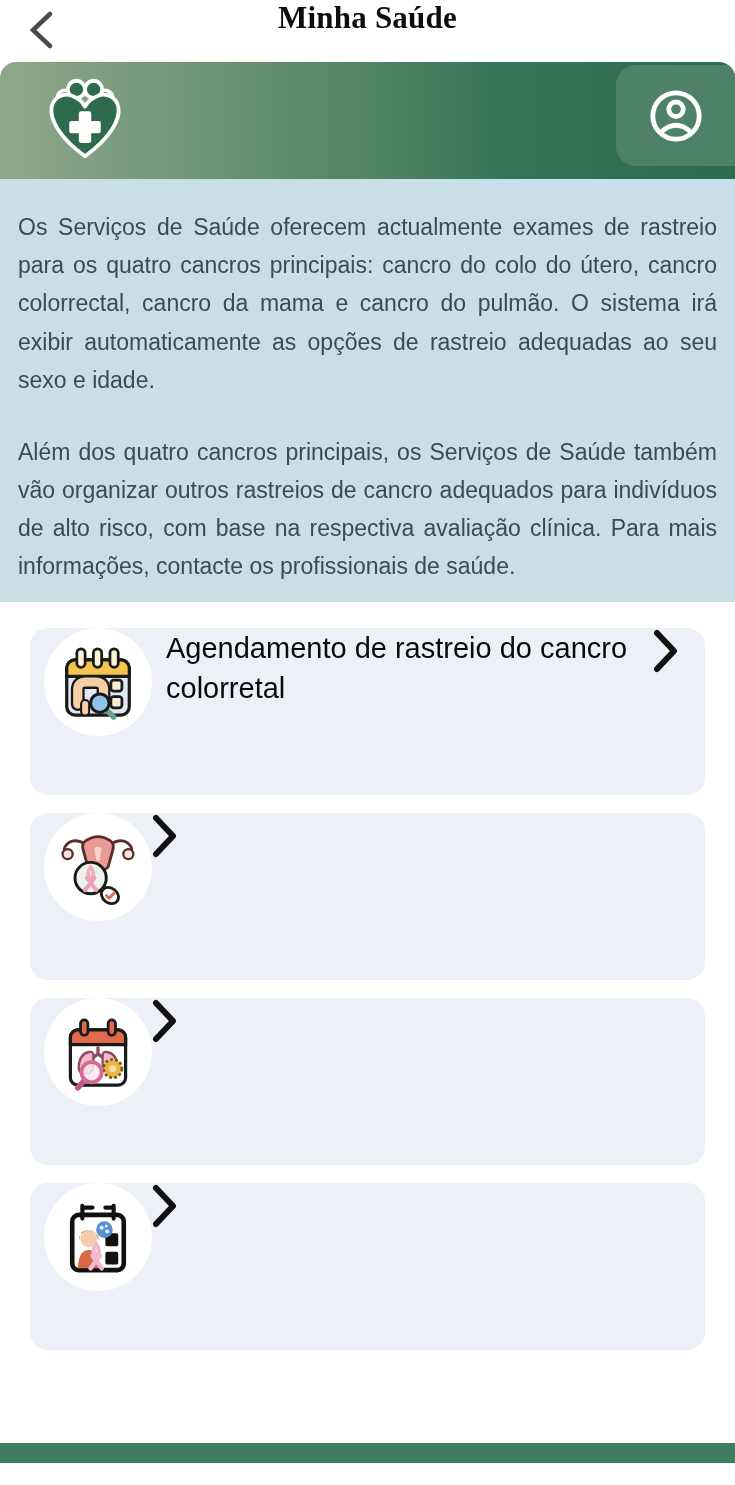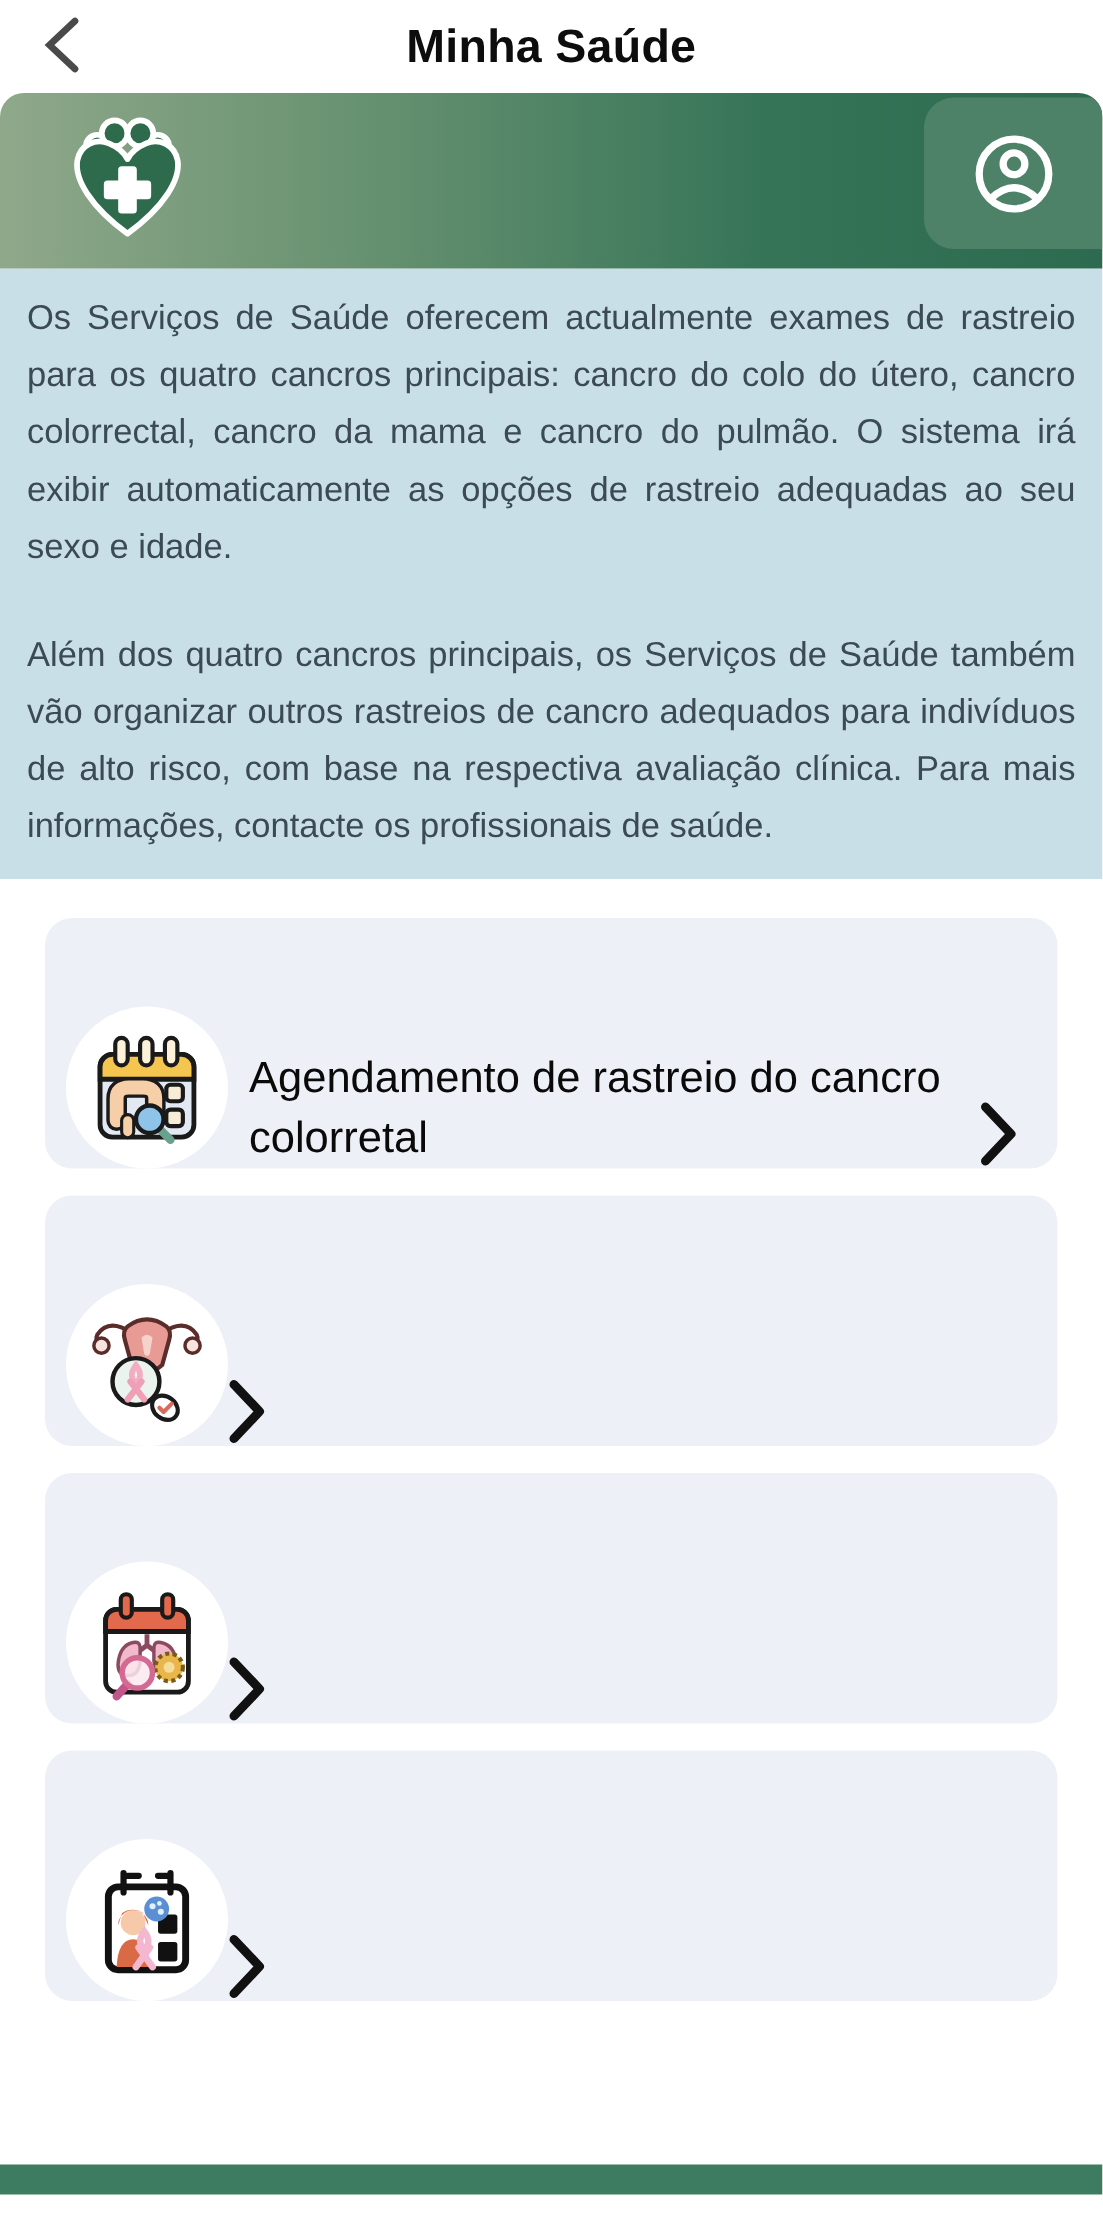--- a/index.html
+++ b/index.html
@@ -5,21 +5,21 @@
   * { box-sizing: border-box; margin: 0; padding: 0; }
   html,body { width:735px; }
   body {
     width:735px; height:1485px; position:relative; overflow:hidden;
     background:#ffffff; font-family:"Liberation Sans", sans-serif;
   }
 
   
   .topbar {
     position:relative; height:62px; background:#ffffff;
-    display:flex; align-items:center; justify-content:center;
+    display:flex; justify-content:center;font-family:Liberation Serif, serif;
   }
   .back-btn {
     position:absolute; left:20px; top:6px; width:44px; height:48px;
     display:flex; align-items:center; justify-content:center;
     background:none; border:none; cursor:pointer;
   }
   .page-title { font-size:31px; font-weight:bold; color:#0d0d0d; letter-spacing:0.2px; }
 
   
   .banner {
@@ -33,27 +33,28 @@
     position:absolute; right:0; top:3px; width:119px; height:101px;
     background:#4e8268; border-radius:20px 0 0 20px;
     display:flex; align-items:center; justify-content:center; cursor:pointer;
   }
 
   
   .infobox { background:#c8dfe7; padding:13px 18px 16px 18px; }
   .infobox p {
     font-size:23px; line-height:1.66; color:#3b4a56;
     text-align:justify;
+    margin-top:16px;
   }
   .infobox p + p { margin-top:34px; }
 
   
   .cards { padding:26px 30px 0 30px; background:#ffffff; }
   .card {
-    display:flex; align-items:flex-end;
+    display:flex; align-items:flex-start;
     height:167px; margin-bottom:18px;
     background:#edf1f7; border-radius:18px;
     padding:0 26px 0 14px; cursor:pointer;
   }
   .card-icon-blob {
     flex:0 0 108px; width:108px; height:108px; border-radius:50%;
     background:#ffffff; display:flex; align-items:center; justify-content:center;
   }
   .card-label {
     flex:1 1 auto; margin-left:14px; margin-right:10px;

